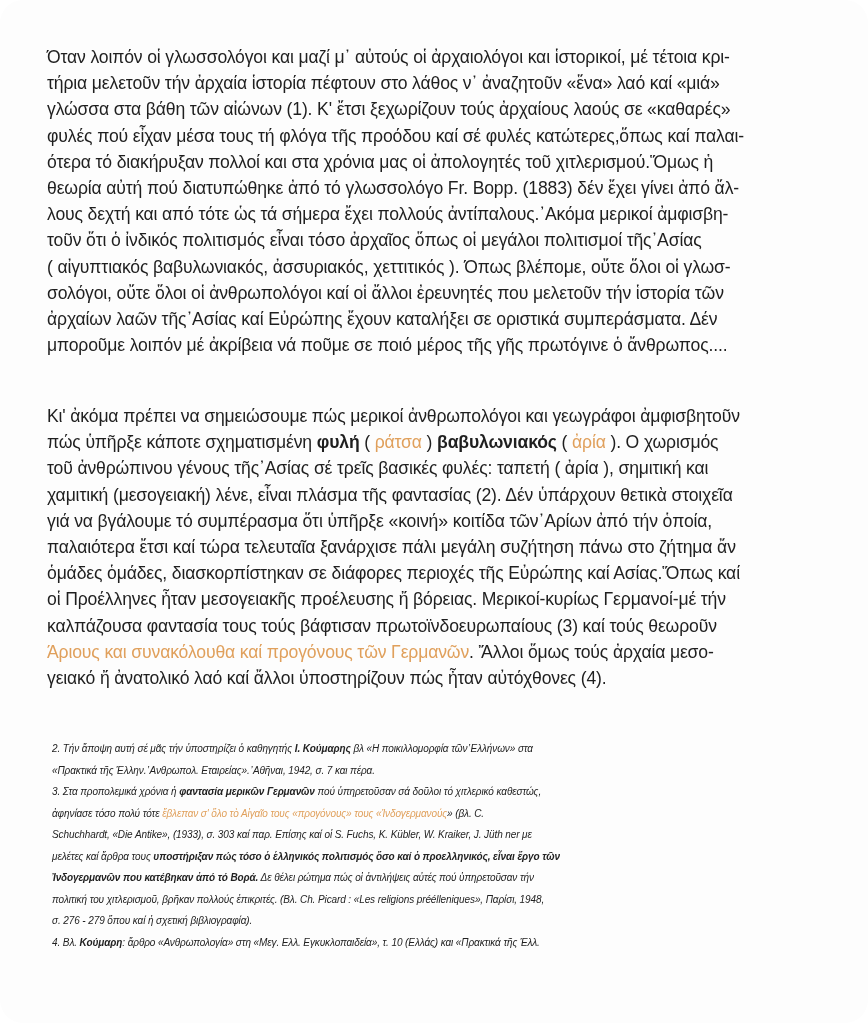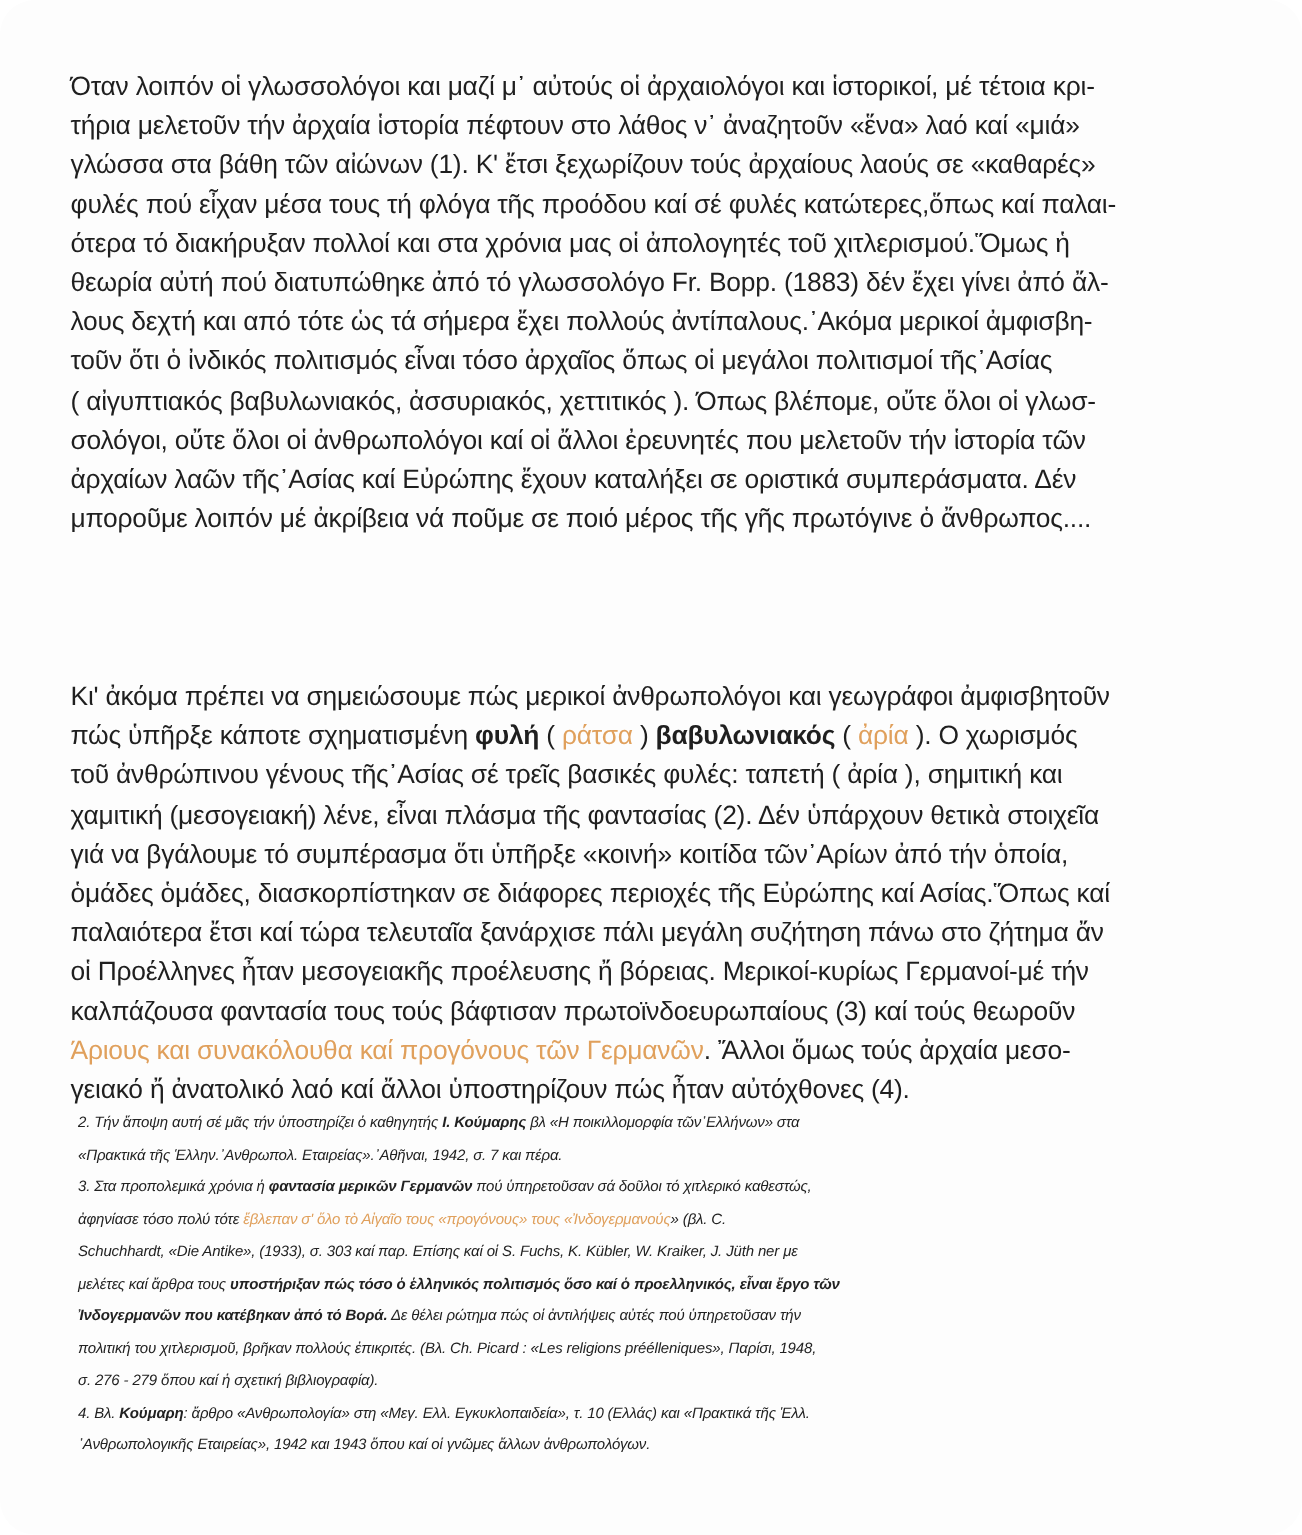--- a/index.html
+++ b/index.html
@@ -5,21 +5,21 @@
   html, body { margin: 0; padding: 0; background: #ffffff; }
   body { width: 868px; height: 1023px; position: relative; overflow: hidden; }
   .page { position: absolute; left: 0; top: 0; width: 868px; height: 1023px; background: #fdfdfd; border-radius: 23px; }
   .para {
     position: absolute; left: 47px; width: 800px;
     font-family: "Liberation Sans", sans-serif;
     font-size: 17.6px; line-height: 26.2px; color: #1f1f1f;
     letter-spacing: -0.15px;
   }
   .p1 { top: 44px; }
-  .p2 { top: 403px; margin-top: 48px; }
+  .p2 { top: 403px; }
   .line { display: block; white-space: nowrap; }
   .hl { color: #e0a05c; text-align: right; }
   .b { font-weight: bold; }
   .notes {
     position: absolute; left: 52px; top: 738px; width: 800px;
     font-family: "Liberation Sans", sans-serif; font-style: italic;
     font-size: 10px; line-height: 21.5px; color: #222;
     letter-spacing: -0.1px;
   }
   .notes .line { white-space: nowrap; }
@@ -45,22 +45,22 @@
   </div>
 
   <div class="para p2">
     <span class="line">Κι' ἀκόμα πρέπει να σημειώσουμε πώς μερικοί ἀνθρωπολόγοι και γεωγράφοι ἀμφισβητοῦν</span>
     <span class="line">
       <span>πώς  ὑπῆρξε κάποτε σχηματισμένη </span><span class="b">φυλή</span><span> ( </span><span class="hl">ράτσα</span><span> ) </span><span class="b">βαβυλωνιακός</span><span> ( </span><span class="hl">ἀρία</span><span> ). Ο χωρισμός</span>
     </span>
     <span class="line">τοῦ ἀνθρώπινου γένους τῆς᾽Ασίας σέ τρεῖς βασικές φυλές: ταπετή ( ἀρία ), σημιτική και</span>
     <span class="line">χαμιτική (μεσογειακή) λένε, εἶναι πλάσμα τῆς φαντασίας (2). Δέν ὑπάρχουν θετικὰ στοιχεῖα</span>
     <span class="line">γιά να βγάλουμε τό συμπέρασμα ὅτι ὑπῆρξε «κοινή» κοιτίδα τῶν᾽Αρίων ἀπό τήν ὁποία,</span>
+    <span class="line">παλαιότερα ἔτσι καί τώρα τελευταῖα ξανάρχισε πάλι μεγάλη συζήτηση πάνω στο ζήτημα ἄν</span>
     <span class="line">ὁμάδες ὁμάδες, διασκορπίστηκαν σε διάφορες περιοχές τῆς Εὐρώπης καί Ασίας.Ὅπως καί</span>
-    <span class="line">παλαιότερα ἔτσι καί τώρα τελευταῖα ξανάρχισε πάλι μεγάλη συζήτηση πάνω στο ζήτημα ἄν</span>
     <span class="line">οἱ Προέλληνες ἦταν μεσογειακῆς προέλευσης ἤ βόρειας. Μερικοί-κυρίως Γερμανοί-μέ τήν</span>
     <span class="line">καλπάζουσα φαντασία τους τούς βάφτισαν πρωτοϊνδοευρωπαίους (3) καί τούς θεωροῦν</span>
     <span class="line">
       <span class="hl">Άριους και συνακόλουθα καί προγόνους τῶν Γερμανῶν</span><span>. Ἄλλοι ὅμως τούς ἀρχαία μεσο-</span>
     </span>
     <span class="line">γειακό ἤ ἀνατολικό λαό καί ἄλλοι ὑποστηρίζουν πώς ἦταν αὐτόχθονες (4).</span>
   </div>
 
   <div class="notes">
     <span class="line"><span>2. Τήν ἄποψη αυτή σέ μᾶς τήν ὑποστηρίζει ὁ καθηγητής </span><span class="b">Ι. Κούμαρης</span><span> βλ «Η ποικιλλομορφία τῶν᾽Ελλήνων» στα</span></span>
@@ -68,16 +68,15 @@
 
     <span class="line"><span>3. Στα προπολεμικά χρόνια ἡ </span><span class="b">φαντασία μερικῶν Γερμανῶν</span><span> πού ὑπηρετοῦσαν σά δοῦλοι τό χιτλερικό καθεστώς,</span></span>
     <span class="line"><span>ἀφηνίασε τόσο πολύ τότε </span><span class="hl">ἔβλεπαν σ' ὅλο τὸ Αἰγαῖο τους «προγόνους» τους «Ἰνδογερμανούς</span><span>» (βλ. C.</span></span>
     <span class="line">Schuchhardt, «Die Antike», (1933), σ. 303 καί παρ. Επίσης καί οἱ S. Fuchs, K. Kübler, W. Kraiker, J. Jüth ner με</span>
     <span class="line"><span>μελέτες καί ἄρθρα τους </span><span class="b">υποστήριξαν πώς τόσο ὁ ἑλληνικός πολιτισμός ὅσο καί ὁ προελληνικός, εἶναι ἔργο τῶν</span></span>
     <span class="line"><span class="b">Ἰνδογερμανῶν που κατέβηκαν ἀπό τό Βορά.</span><span> Δε θέλει ρώτημα πώς οἱ ἀντιλήψεις αὐτές πού ὑπηρετοῦσαν τήν</span></span>
     <span class="line">πολιτική του χιτλερισμοῦ, βρῆκαν πολλούς ἐπικριτές. (Βλ. Ch. Picard : «Les religions préélleniques», Παρίσι, 1948,</span>
     <span class="line">σ. 276 - 279 ὅπου καί ἡ σχετική βιβλιογραφία).</span>
 
     <span class="line"><span>4. Βλ. </span><span class="b">Κούμαρη</span><span>: ἄρθρο «Ανθρωπολογία» στη «Μεγ. Ελλ. Εγκυκλοπαιδεία», τ. 10 (Ελλάς) και «Πρακτικά τῆς Ἑλλ.</span></span>
-    <span class="line">᾽Ανθρωπολογικῆς Εταιρείας», 1942 και 1943 ὅπου καί οἱ γνῶμες ἄλλων ἀνθρωπολόγων.</span>
   </div>
 
 </div>
 
 </body></html>

